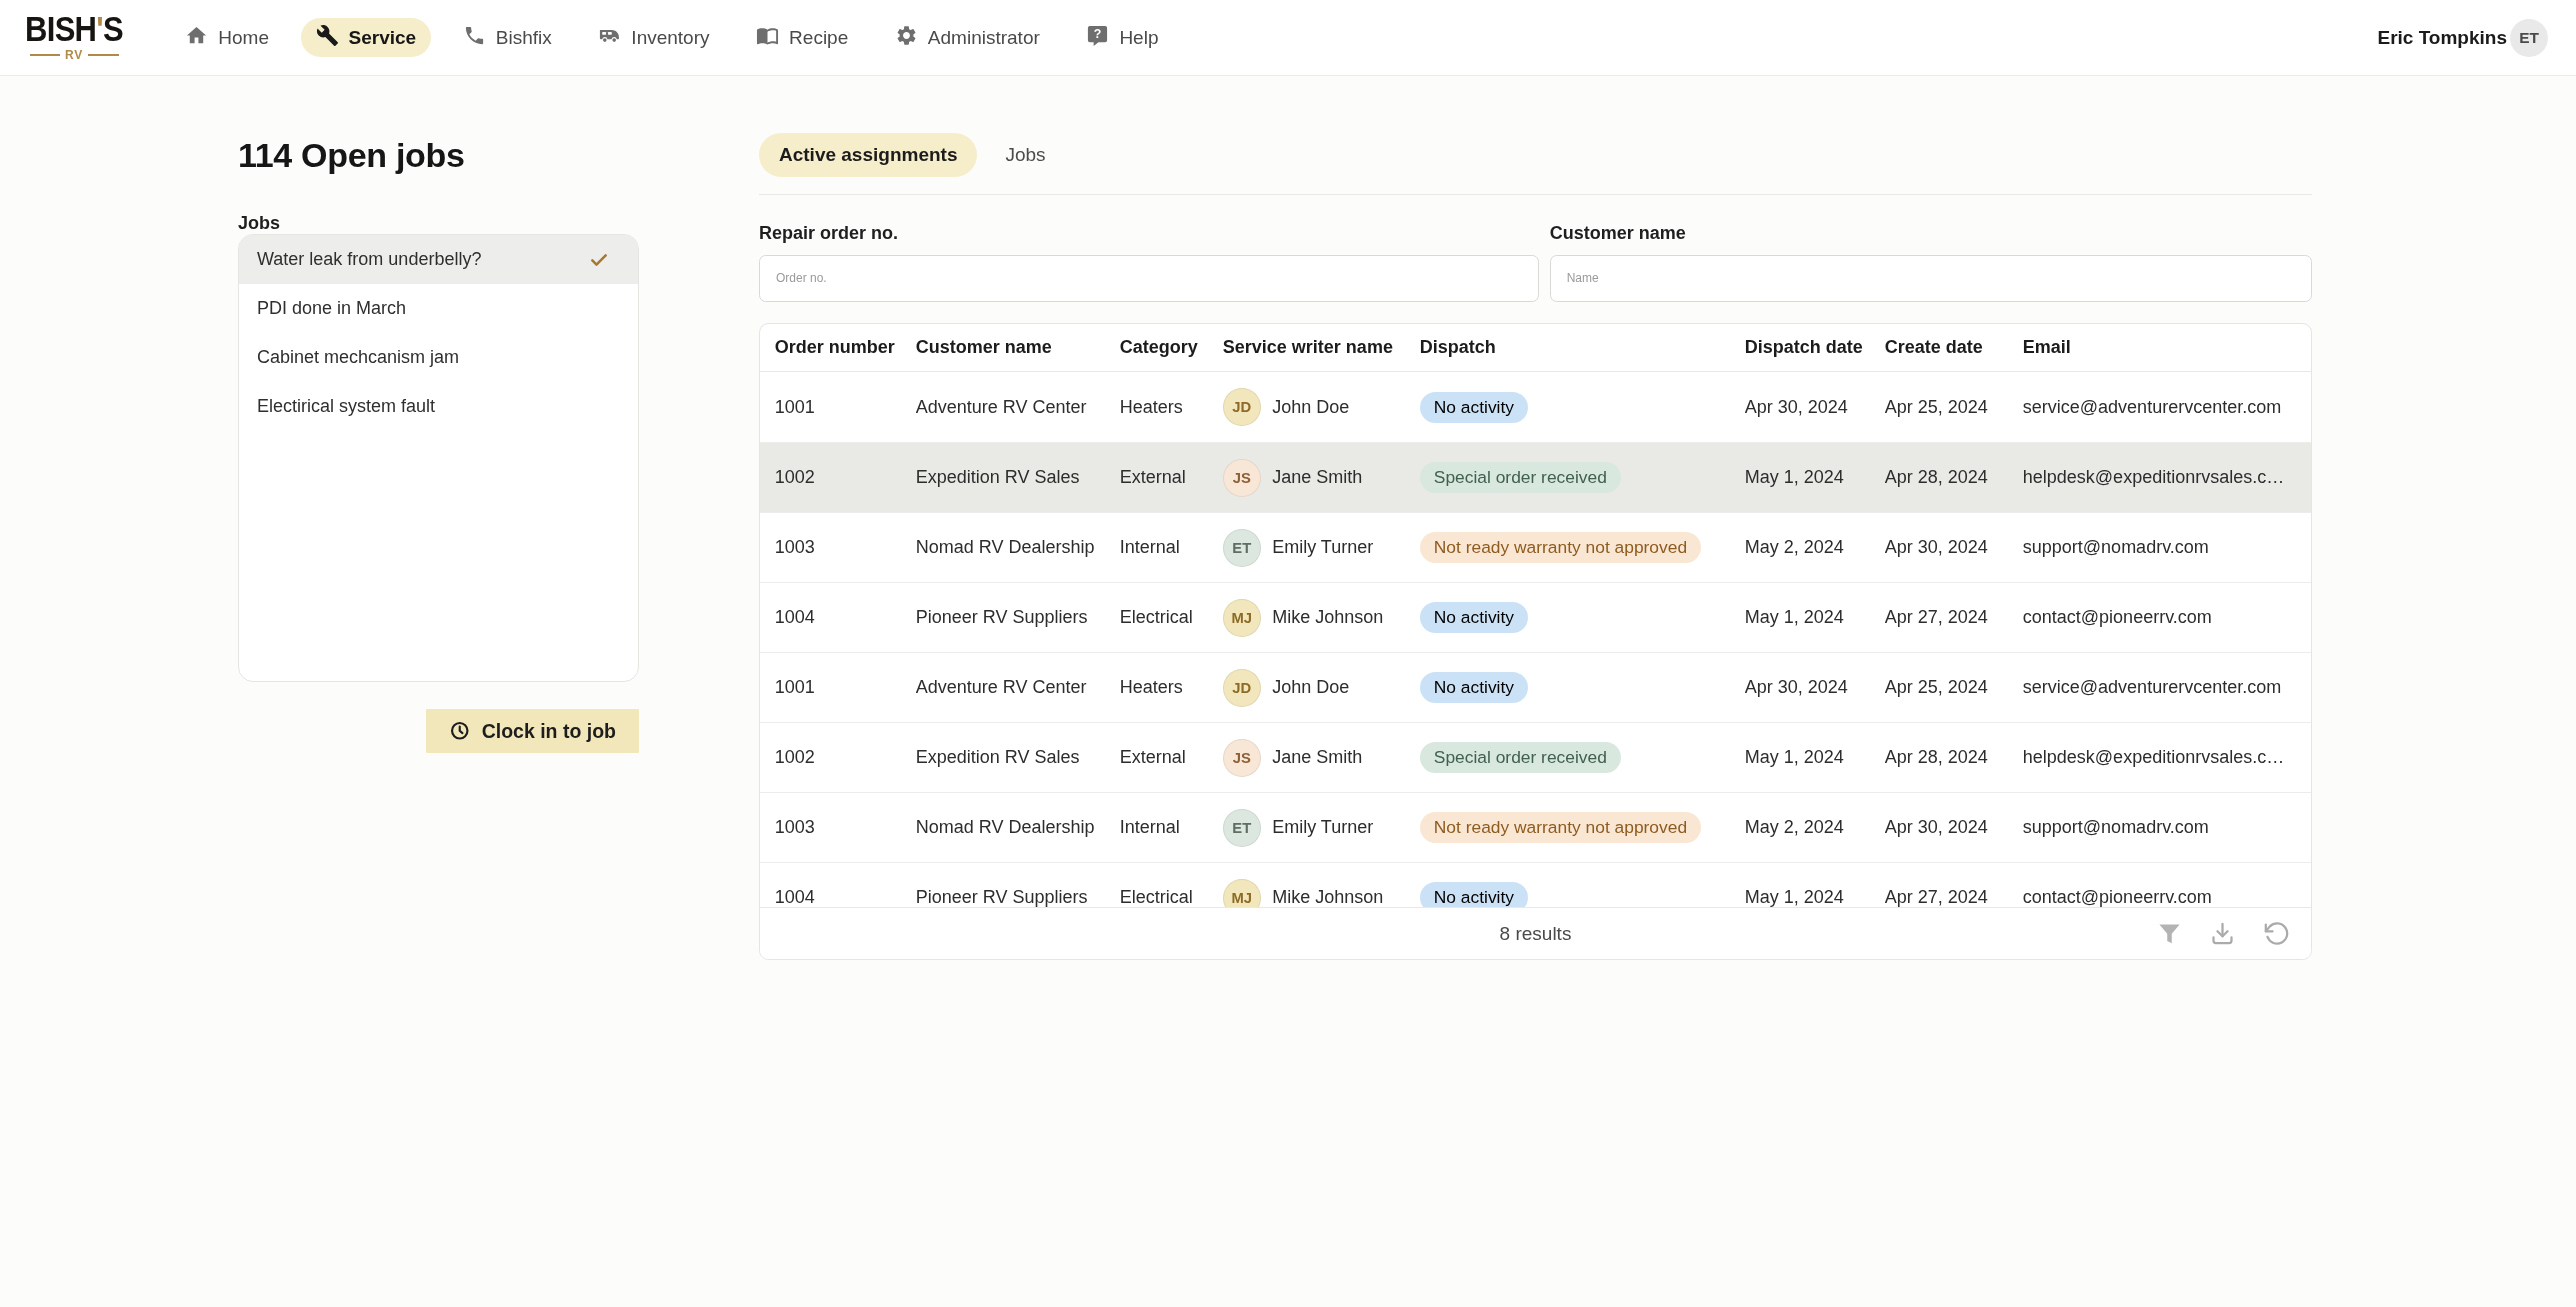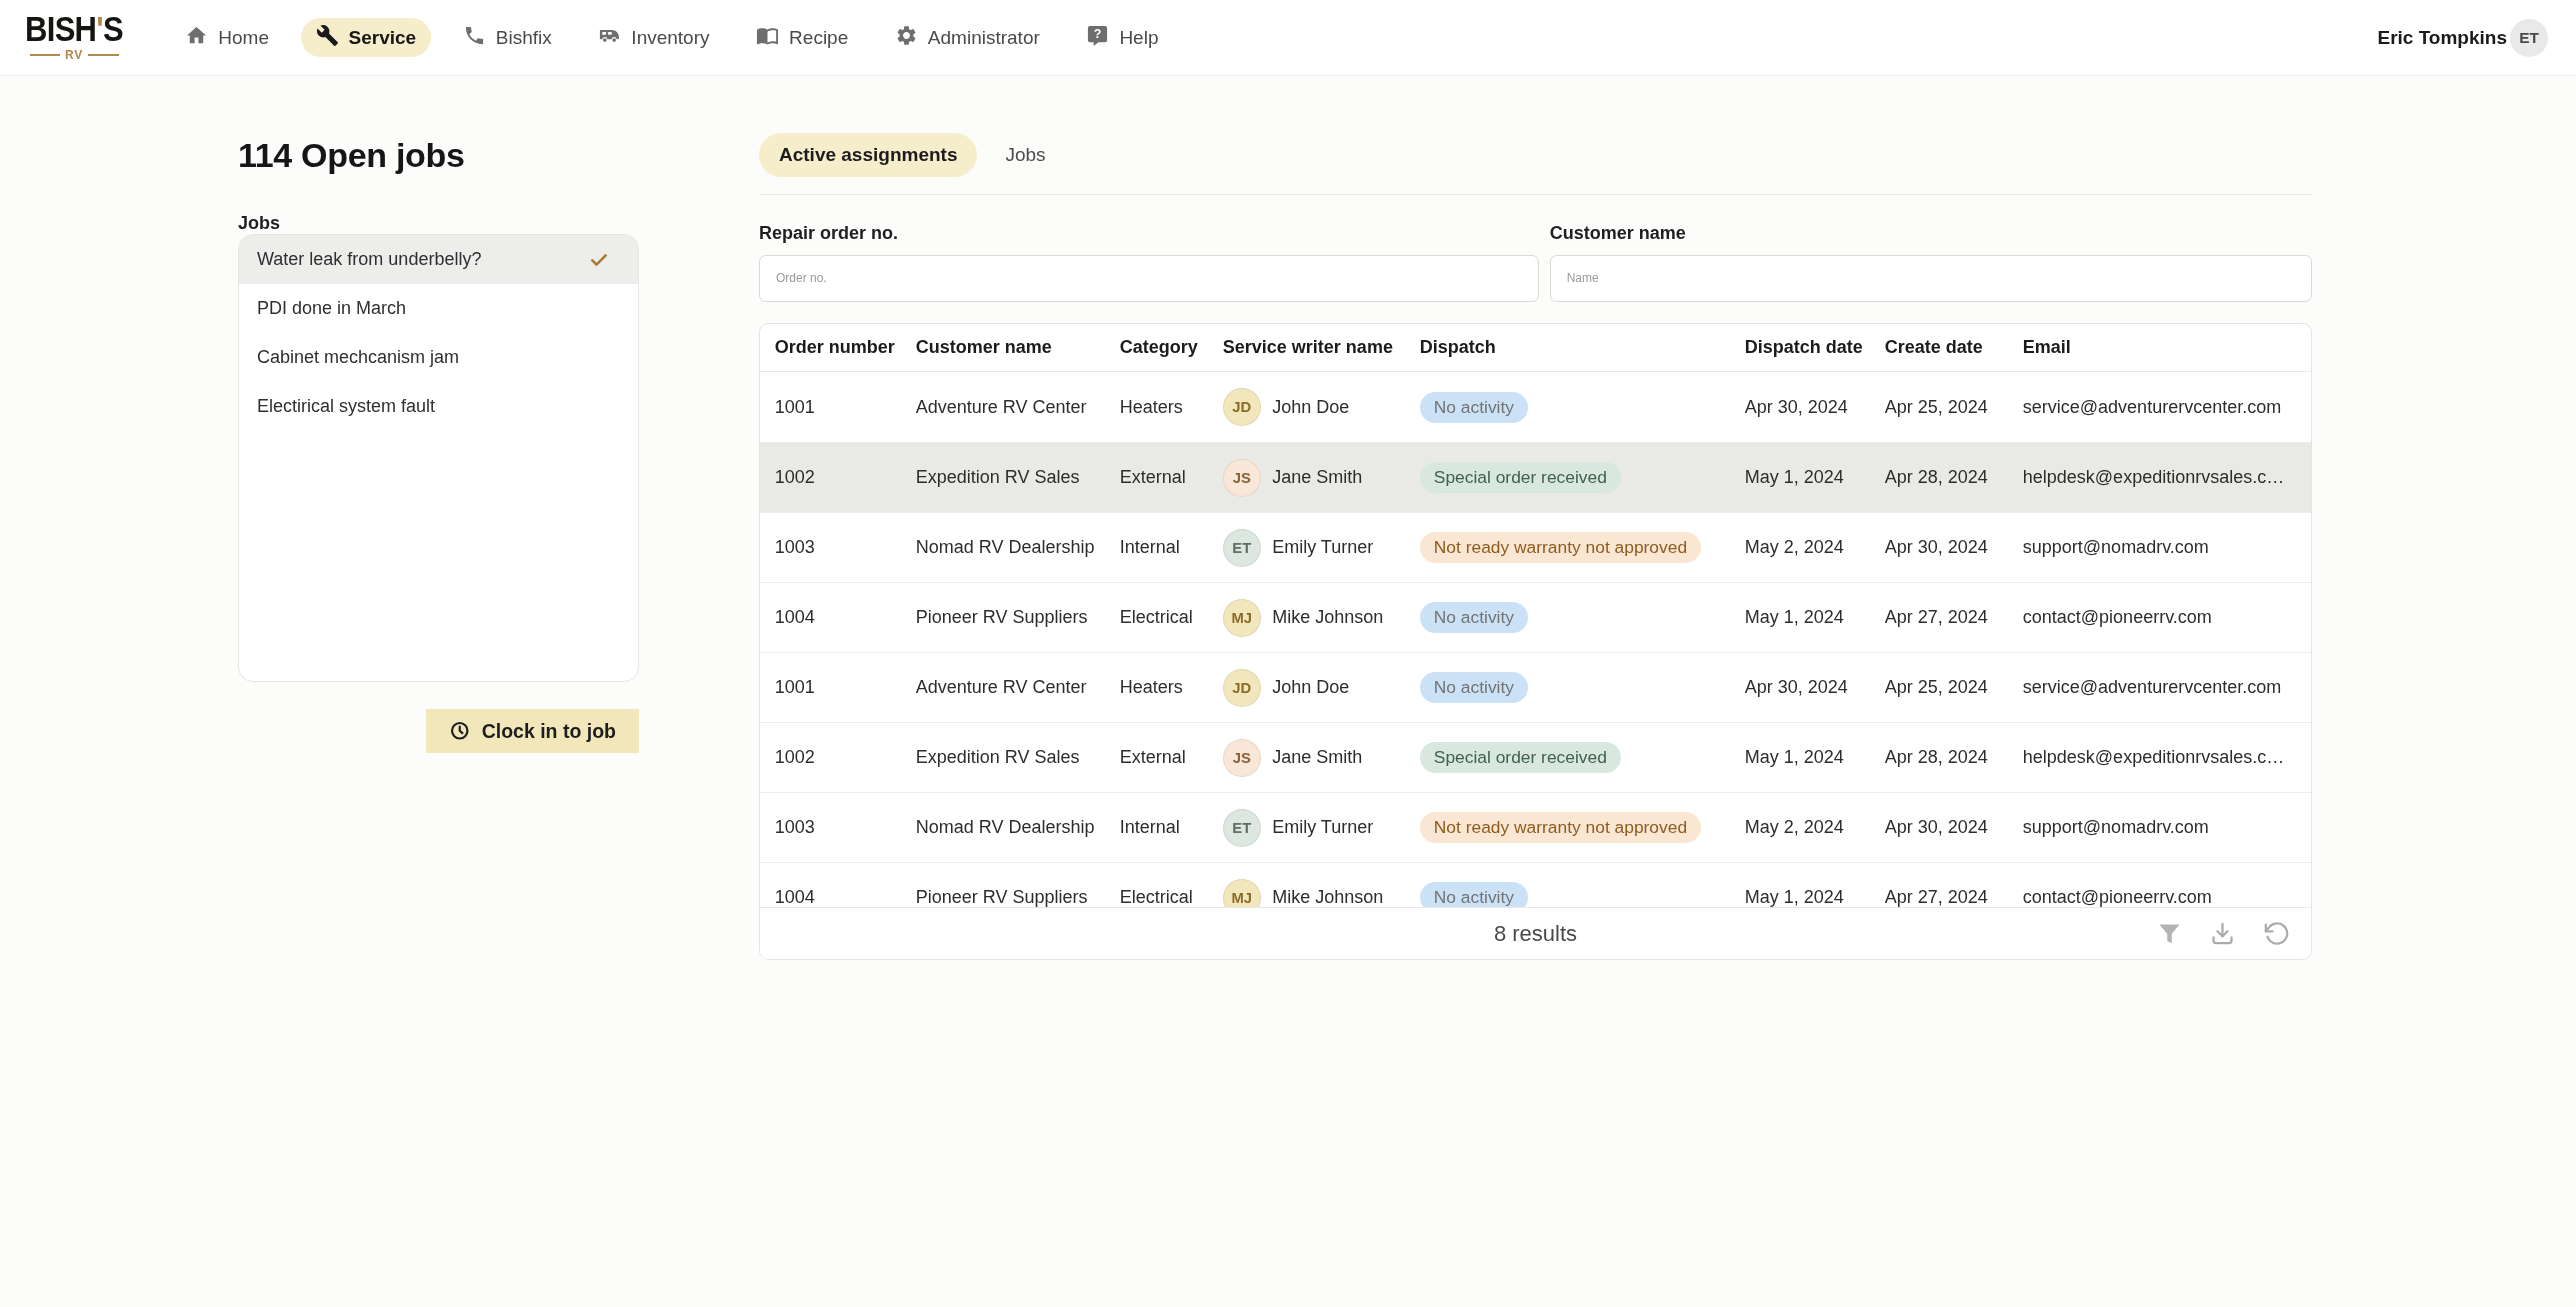--- a/index.html
+++ b/index.html
@@ -113,29 +113,29 @@
     font-size: 14.8px; font-weight: 700; border: 0.7px solid rgba(0,0,0,0.07);
   }
   .avatar.gold  { background: #F2E6BC; color: #8D6B26; }
   .avatar.peach { background: #F8E7D7; color: #8D6136; }
   .avatar.mint  { background: #DCE8DF; color: #5E6E64; }
 
   .badge {
     display: inline-flex; align-items: center; height: 31px; padding: 0 14px;
     border-radius: 670px; font-size: 17.4px; white-space: nowrap;
   }
-  .badge.blue  { background: #CBE2F6; color: #737373; }
+  .badge.blue  { background: #CBE2F6; color: #000000; }
   .badge.green { background: #D8E8DE; color: #41604E; }
   .badge.peach { background: #FAE7D3; color: #8E5B20; }
 
   .tfoot {
     position: relative; height: 52px; border-top: 0.7px solid #E8E8E5; background: #fff;
     display: flex; align-items: center; justify-content: flex-end; padding-right: 20px;
   }
-  .results { position: absolute; left: 0; right: 0; text-align: center; font-size: 22px; color: #4A4A4A; }
+  .results { position: absolute; left: 0; right: 0; text-align: center; font-size: 19px; color: #4A4A4A; }
   .foot-icons { display: flex; align-items: center; gap: 24px; position: relative; z-index: 1; }
   .icon-btn { background: none; border: none; cursor: pointer; width: 29.5px; height: 29.5px; display: flex; align-items: center; justify-content: center; }
   .icon-btn svg { width: 27px; height: 27px; }
 </style>
 </head>
 <body>
 
 <header class="topbar">
   <div class="brand">
     <div class="brand-main"><span>BISH</span><span class="apos">'</span><span>S</span></div>

